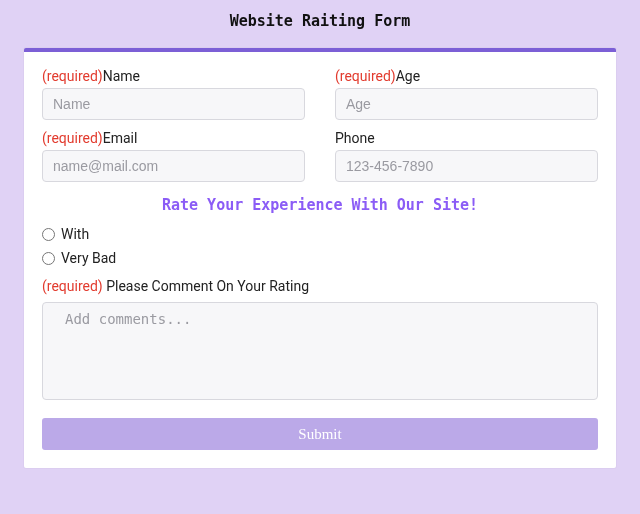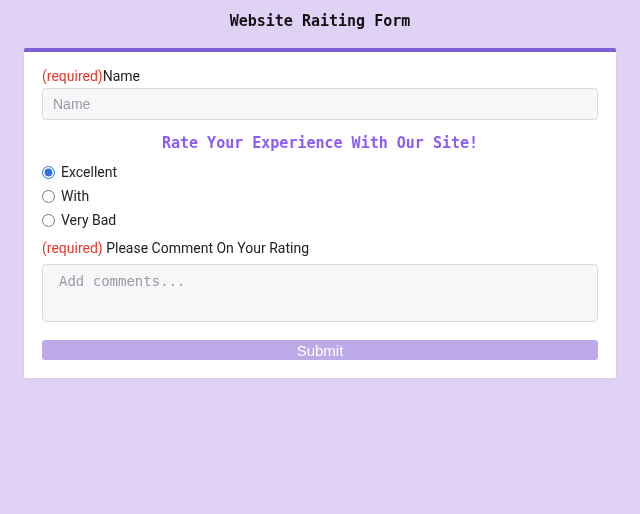--- a/index.html
+++ b/index.html
@@ -75,58 +75,69 @@
       accent-color: #2f6fe4;
       width: 13px;
       height: 13px;
     }
     .comment-label {
       font-size: 14px;
       color: #222;
       margin-bottom: 8px;
     }
     textarea.text-input {
-      height: 58px;
-      padding: 8px 16px;
+      height: 98px;
+      padding: 8px 22px;
       resize: none;
     }
     .submit-btn {
       width: 100%;
-      height: 20px;
+      height: 32px;
       background: #bba9e8;
       color: #fff;
       border: none;
       border-radius: 3px;
       font-size: 15px;
       margin-top: 14px;
       cursor: pointer;
+      font-family: Liberation Serif, serif;
     }
   </style>
 </head>
 <body>
 
 <h1 class="page-title">Website Raiting Form</h1>
 
 <div class="card">
 
   <div class="row">
     <div class="col">
       <label class="field-label"><span class="req">(required)</span><span>Name</span></label>
       <input class="text-input" type="text" placeholder="Name" style="">
     </div>
+    <div class="col">
+      <label class="field-label"><span class="req">(required)</span><span>Age</span></label>
+      <input class="text-input" type="text" placeholder="Age" style="">
+    </div>
   </div>
 
+  <div class="row">
+    <div class="col">
+      <label class="field-label"><span class="req">(required)</span><span>Email</span></label>
+      <input class="text-input" type="text" placeholder="name@mail.com" style="">
+    </div>
+    <div class="col">
+      <label class="field-label"><span>Phone</span></label>
+      <input class="text-input" type="text" placeholder="123-456-7890" style="">
+    </div>
+  </div>
 
   <h2 class="section-heading">Rate Your Experience With Our Site!</h2>
 
   <div class="radio-list" id="radio-list">
-      <label class="radio-row">
-        <input type="radio" name="rating" checked="" style="">
-        <span>Excellent</span>
-      </label>
       <label class="radio-row">
         <input type="radio" name="rating" style="">
         <span>With</span>
       </label>
       <label class="radio-row">
         <input type="radio" name="rating" style="">
         <span>Very Bad</span>
       </label>
     </div>
 

